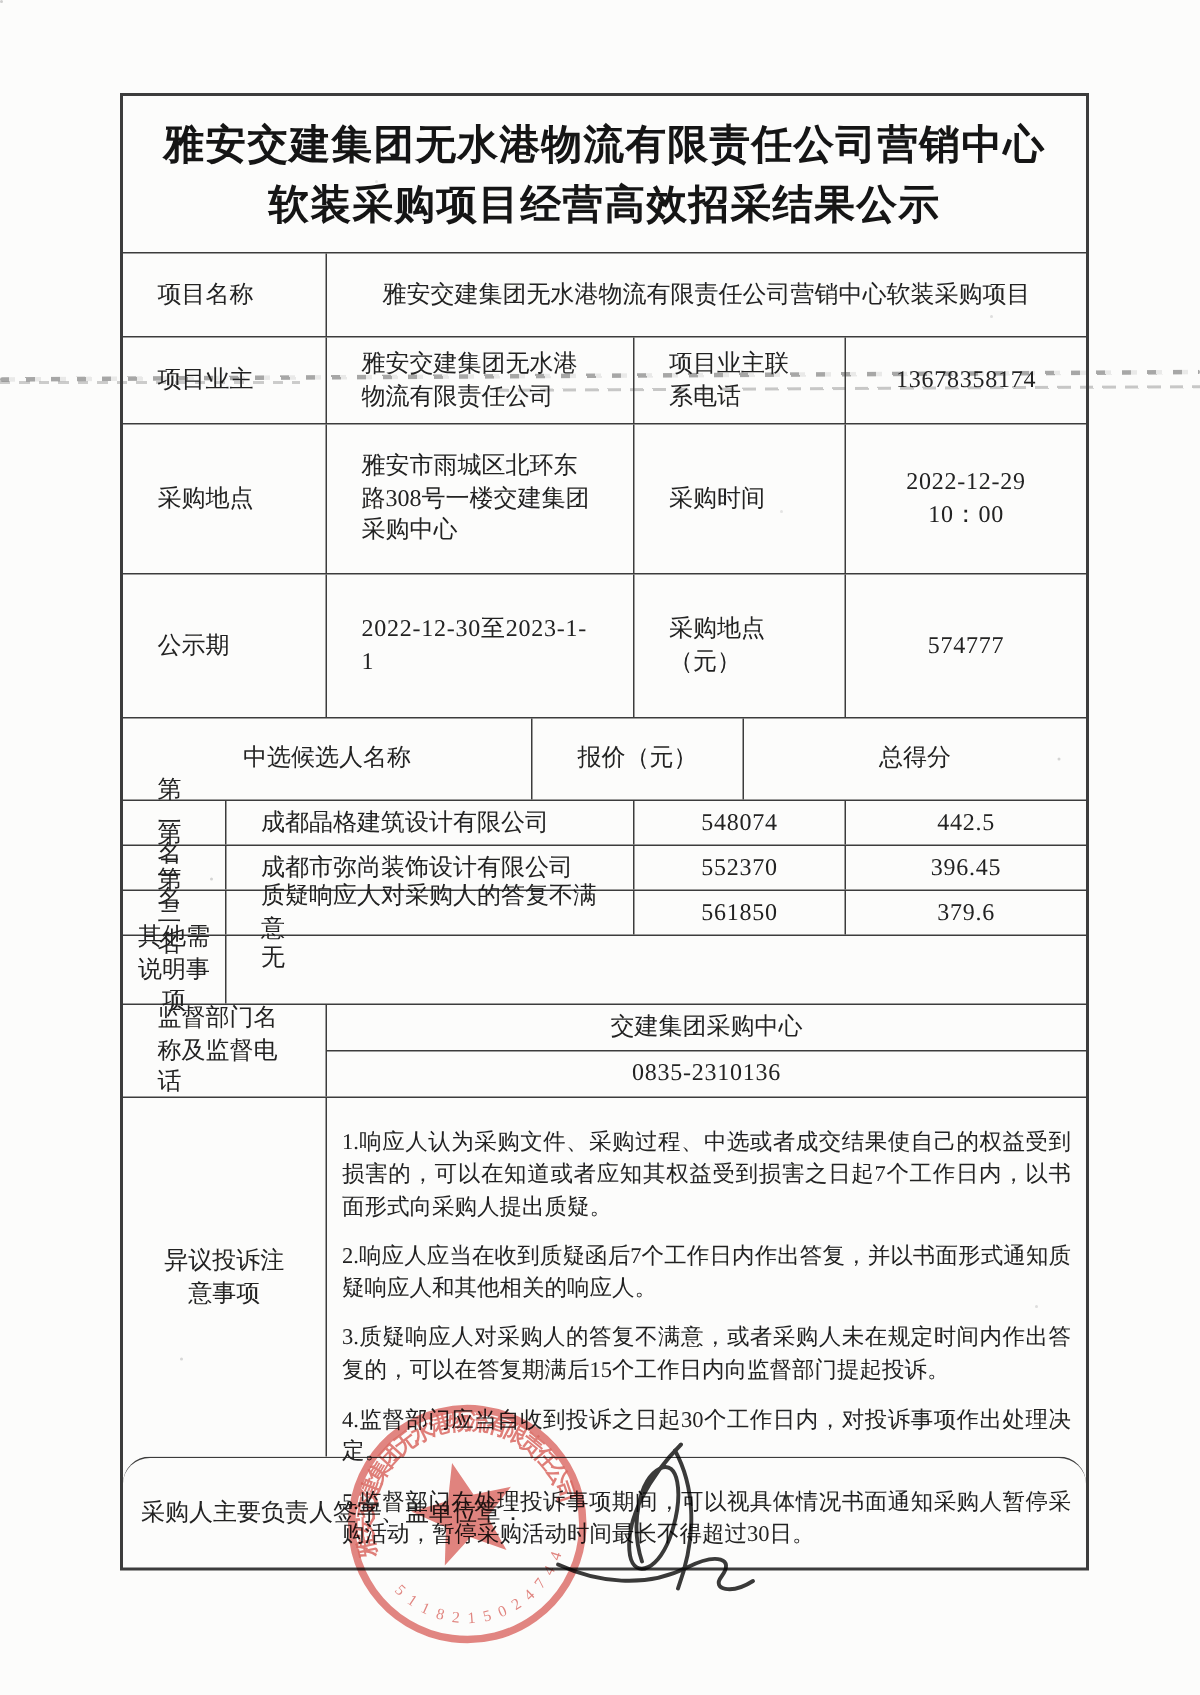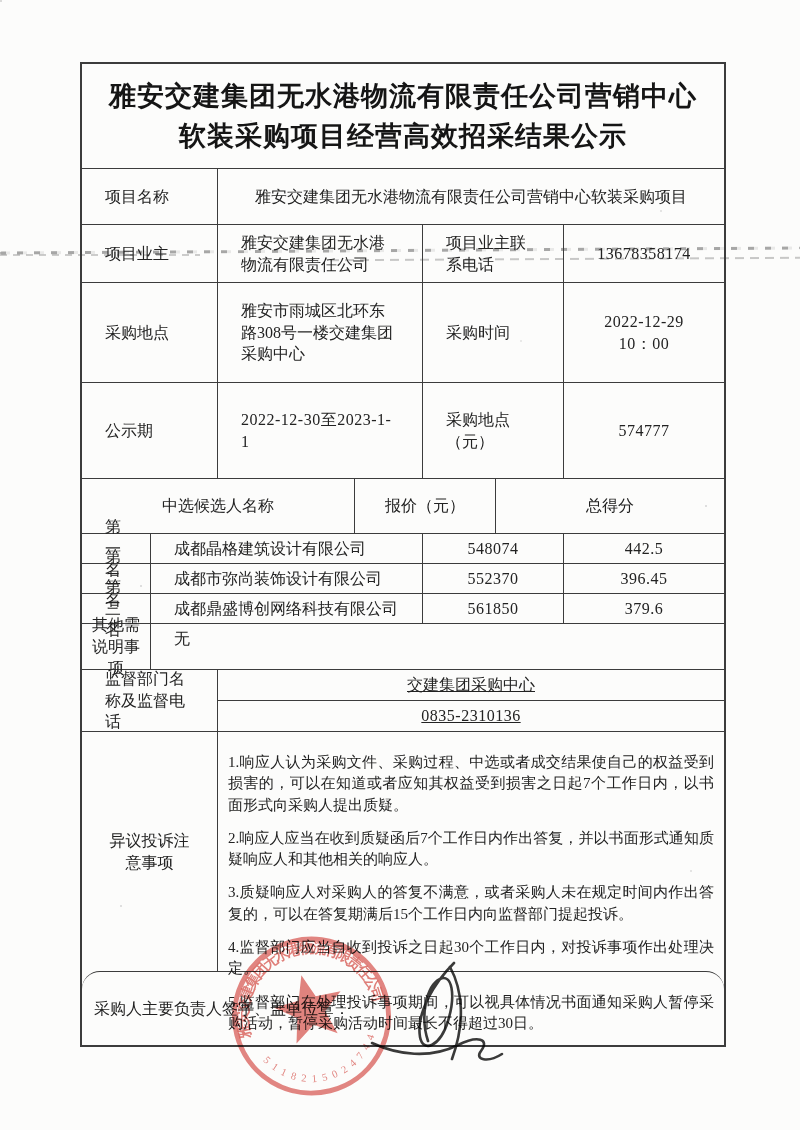--- a/index.html
+++ b/index.html
@@ -46,21 +46,20 @@
   }
   .h56{height:56px;} .h58{height:58px;} .h100{height:100px;} .h96{height:96px;}
   .h55{height:55px;} .h30{height:30px;} .h46{height:46px;} .h62{height:62px;}
   .h240{height:240px;} .h58b{height:74px;border-radius:18px;}
   .num{font-family:"Liberation Serif","DejaVu Serif",serif;letter-spacing:.5px;}
   
   .stack{flex-direction:column;padding:0;align-items:stretch;}
   .sub{
     flex:1;display:flex;align-items:center;justify-content:center;
     font-size:16px;
-    text-decoration:underline;
   }
   .sub + .sub{border-top:1.4px solid #3c3c3c;}
   
   .objection-text{
     display:block;padding:8px 10px 6px 10px;
     font-size:15px;line-height:1.42;text-align:justify;
   }
   .objection-text div{margin:12px 0 1px 0;}
   
   .smudge{position:absolute;pointer-events:none;}
@@ -155,21 +154,21 @@
       <div class="cell grow center num">442.5</div>
     </div>
     <div class="row h30">
       <div class="cell w68">第二名</div>
       <div class="cell w272">成都市弥尚装饰设计有限公司</div>
       <div class="cell w141 center num">552370</div>
       <div class="cell grow center num">396.45</div>
     </div>
     <div class="row h30">
       <div class="cell w68">第三名</div>
-      <div class="cell w272">成都鼎盛博创网络科技有限公司</div>
+      <div class="cell w272">质疑响应人对采购人的答复不满意</div>
       <div class="cell w141 center num">561850</div>
       <div class="cell grow center num">379.6</div>
     </div>
 
     <div class="row h46">
       <div class="cell w68 center" style="padding:4px 3px;">其他需说明事项</div>
       <div class="cell grow top">无</div>
     </div>
 
     <div class="row h62">

